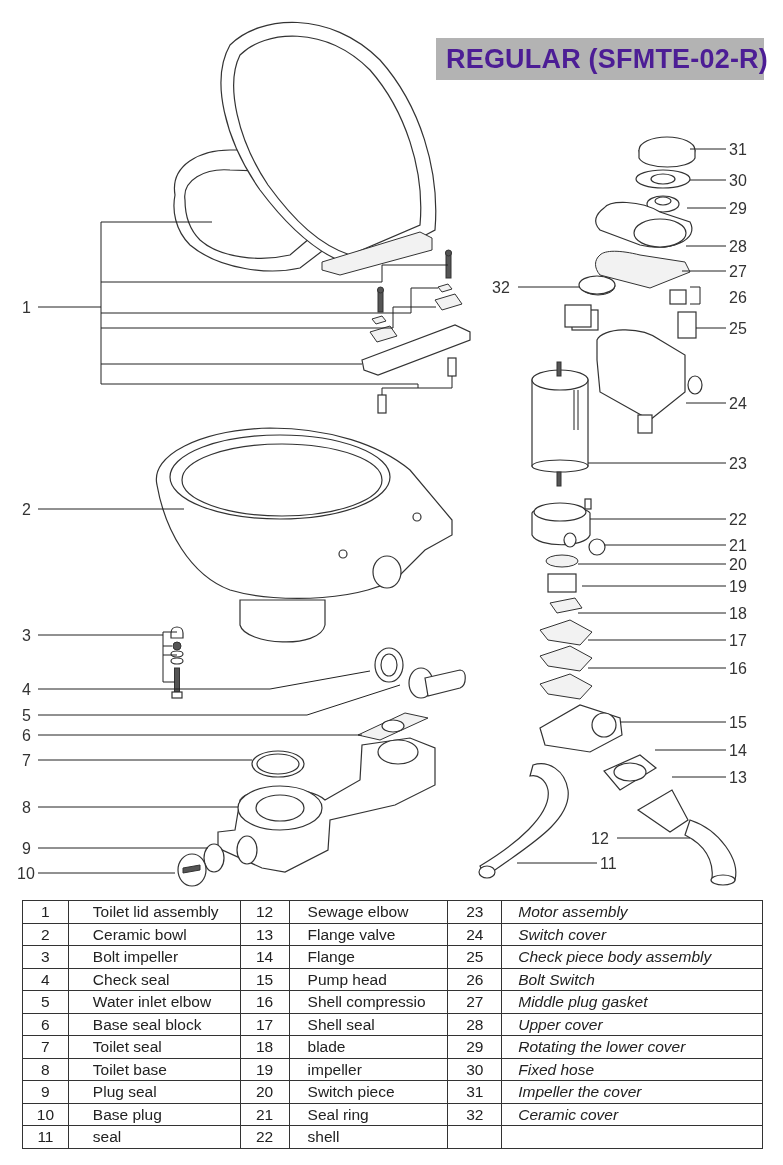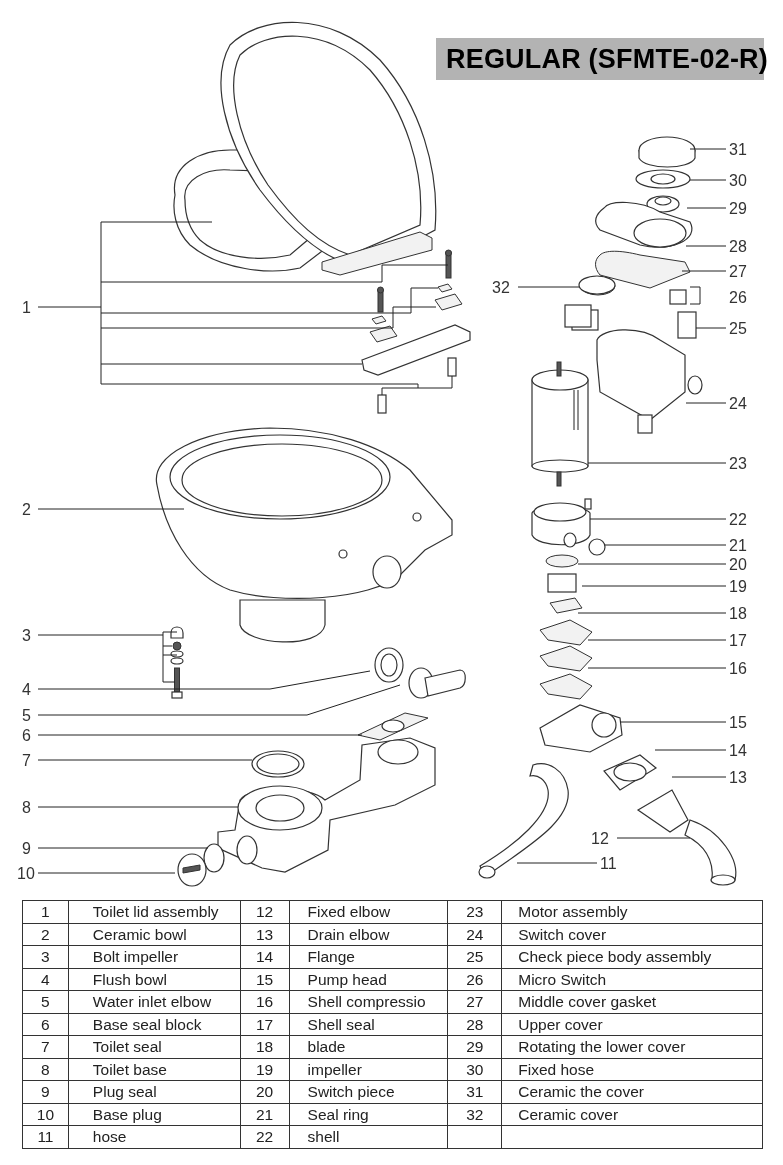--- a/index.html
+++ b/index.html
@@ -1,30 +1,30 @@
 <!DOCTYPE html>
 <html><head>
 <meta charset="utf-8">
 <style>
   html, body { margin:0; padding:0; background:#ffffff; }
   body { width:783px; height:1165px; position:relative; overflow:hidden; font-family:"Liberation Sans", sans-serif; color:#222; }
   #title-box { position:absolute; left:436px; top:38px; width:328px; height:42px; background:#b3b3b3; }
-  #title-box span { position:absolute; left:10px; top:6px; font-weight:bold; font-size:27px; color:#000000; white-space:nowrap; letter-spacing:0.2px; }
+  #title-box span { position:absolute; left:10px; top:6px; font-weight:bold; font-size:27px; color:#4c1d95; white-space:nowrap; letter-spacing:0.2px; }
   svg#diagram { position:absolute; left:0; top:0; }
   .lbl { font-family:"Liberation Sans", sans-serif; font-size:16px; fill:#333; }
   .lead { stroke:#222; stroke-width:1; fill:none; }
   .part { stroke:#333; stroke-width:1.2; fill:#fff; }
   .part2 { stroke:#333; stroke-width:1; fill:#f2f2f2; }
   .dark { stroke:#333; stroke-width:1; fill:#555; }
   table#parts { position:absolute; left:22px; top:900px; width:741px; border-collapse:collapse; font-size:15.5px; color:#222; }
   table#parts td { border:1.3px solid #333; height:21.5px; padding:0 0 0 0; line-height:21px; white-space:nowrap; overflow:hidden; }
   td.num { text-align:center; }
   td.name { padding-left:24px !important; }
   td.name2 { padding-left:18px !important; }
-  td.name3 { padding-left:16px !important; }
+  td.name3 { padding-left:16px !important;font-style:italic; }
 </style>
 </head>
 <body>
 
 <div id="title-box">
   <span>REGULAR (SFMTE-02-R)</span>
 </div>
 
 <svg id="diagram" width="783" height="895" viewBox="0 0 783 895">
 
@@ -240,55 +240,55 @@
       <col style="width:49px">
       <col style="width:159px">
       <col style="width:54px">
       <col style="width:261px">
   </colgroup>
   <tbody id="parts-body">
       <tr>
         <td class="num">1</td>
         <td class="name">Toilet lid assembly</td>
         <td class="num">12</td>
-        <td class="name2">Fixed elbow</td>
+        <td class="name2">Sewage elbow</td>
         <td class="num">23</td>
         <td class="name3">Motor assembly</td>
       </tr>
       <tr>
         <td class="num">2</td>
         <td class="name">Ceramic bowl</td>
         <td class="num">13</td>
-        <td class="name2">Drain elbow</td>
+        <td class="name2">Flange valve</td>
         <td class="num">24</td>
         <td class="name3">Switch cover</td>
       </tr>
       <tr>
         <td class="num">3</td>
         <td class="name">Bolt impeller</td>
         <td class="num">14</td>
         <td class="name2">Flange</td>
         <td class="num">25</td>
         <td class="name3">Check piece body assembly</td>
       </tr>
       <tr>
         <td class="num">4</td>
-        <td class="name">Flush bowl</td>
+        <td class="name">Check seal</td>
         <td class="num">15</td>
         <td class="name2">Pump head</td>
         <td class="num">26</td>
-        <td class="name3">Micro Switch</td>
+        <td class="name3">Bolt Switch</td>
       </tr>
       <tr>
         <td class="num">5</td>
         <td class="name">Water inlet elbow</td>
         <td class="num">16</td>
         <td class="name2">Shell compressio</td>
         <td class="num">27</td>
-        <td class="name3">Middle cover gasket</td>
+        <td class="name3">Middle plug gasket</td>
       </tr>
       <tr>
         <td class="num">6</td>
         <td class="name">Base seal block</td>
         <td class="num">17</td>
         <td class="name2">Shell seal</td>
         <td class="num">28</td>
         <td class="name3">Upper cover</td>
       </tr>
       <tr>
@@ -306,32 +306,32 @@
         <td class="name2">impeller</td>
         <td class="num">30</td>
         <td class="name3">Fixed hose</td>
       </tr>
       <tr>
         <td class="num">9</td>
         <td class="name">Plug seal</td>
         <td class="num">20</td>
         <td class="name2">Switch piece</td>
         <td class="num">31</td>
-        <td class="name3">Ceramic the cover</td>
+        <td class="name3">Impeller the cover</td>
       </tr>
       <tr>
         <td class="num">10</td>
         <td class="name">Base plug</td>
         <td class="num">21</td>
         <td class="name2">Seal ring</td>
         <td class="num">32</td>
         <td class="name3">Ceramic cover</td>
       </tr>
       <tr>
         <td class="num">11</td>
-        <td class="name">hose</td>
+        <td class="name">seal</td>
         <td class="num">22</td>
         <td class="name2">shell</td>
         <td class="num"></td>
         <td class="name3"></td>
       </tr>
     </tbody>
 </table>
 
 </body></html>

